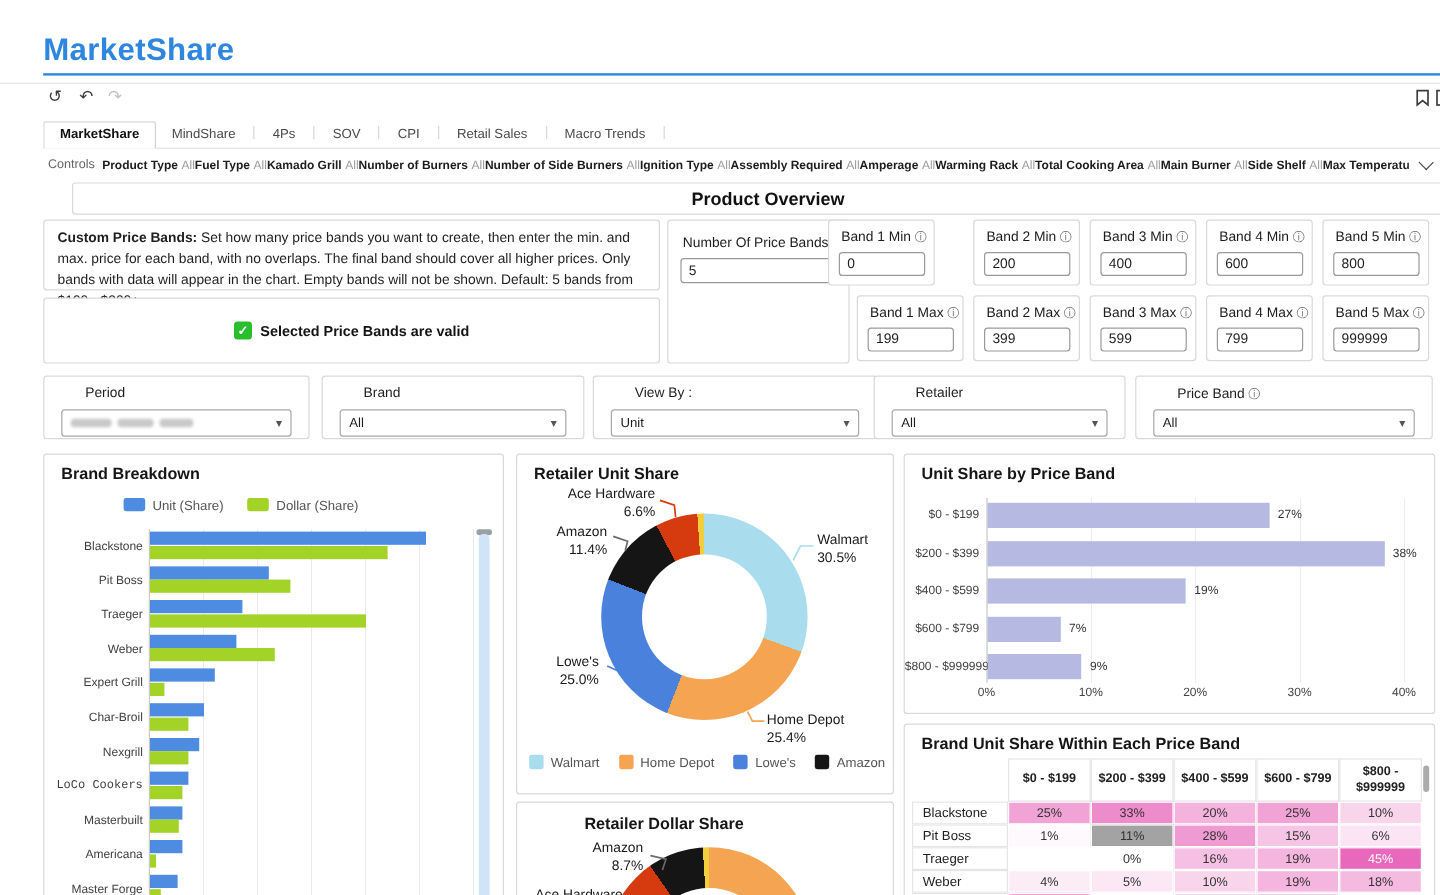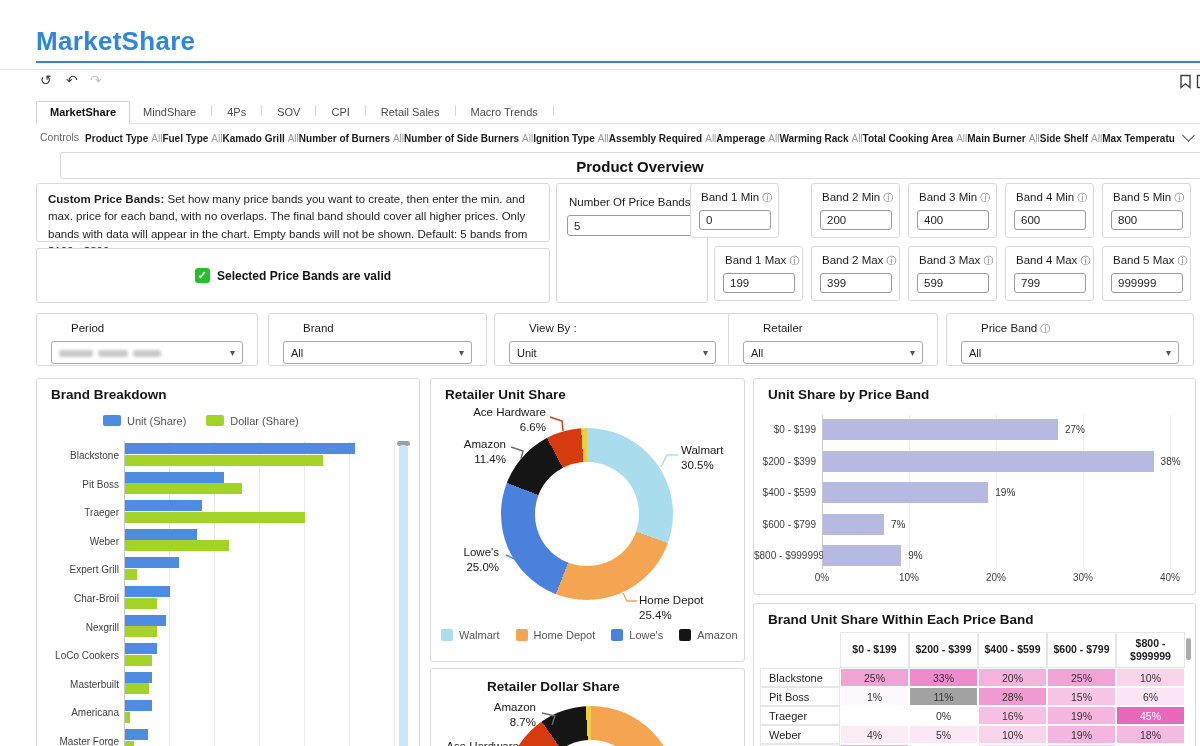--- a/index.html
+++ b/index.html
@@ -269,21 +269,21 @@
       <div class="bb-bar" style="left: 88px; top: 161.3px; width: 103.5px; background: rgb(163, 211, 38);"></div>
       <div class="bb-row-label" style="left: 2px; top: 185.4px;">Expert Grill</div>
       <div class="bb-bar" style="left: 88px; top: 178.4px; width: 54px; background: rgb(77, 140, 224);"></div>
       <div class="bb-bar" style="left: 88px; top: 189.9px; width: 11.7px; background: rgb(163, 211, 38);"></div>
       <div class="bb-row-label" style="left: 2px; top: 214px;">Char-Broil</div>
       <div class="bb-bar" style="left: 88px; top: 207px; width: 45px; background: rgb(77, 140, 224);"></div>
       <div class="bb-bar" style="left: 88px; top: 218.5px; width: 31.5px; background: rgb(163, 211, 38);"></div>
       <div class="bb-row-label" style="left: 2px; top: 242.6px;">Nexgrill</div>
       <div class="bb-bar" style="left: 88px; top: 235.6px; width: 40.5px; background: rgb(77, 140, 224);"></div>
       <div class="bb-bar" style="left: 88px; top: 247.1px; width: 31.5px; background: rgb(163, 211, 38);"></div>
-      <div class="bb-row-label" style="left: 2px; top: 271.2px;">LoCo Cookers</div>
+      <div class="bb-row-label" style="left: 2px; top: 271.2px; font-family: Liberation Mono, monospace;">LoCo Cookers</div>
       <div class="bb-bar" style="left: 88px; top: 264.2px; width: 31.5px; background: rgb(77, 140, 224);"></div>
       <div class="bb-bar" style="left: 88px; top: 275.7px; width: 27px; background: rgb(163, 211, 38);"></div>
       <div class="bb-row-label" style="left: 2px; top: 299.8px;">Masterbuilt</div>
       <div class="bb-bar" style="left: 88px; top: 292.8px; width: 27px; background: rgb(77, 140, 224);"></div>
       <div class="bb-bar" style="left: 88px; top: 304.3px; width: 24.3px; background: rgb(163, 211, 38);"></div>
       <div class="bb-row-label" style="left: 2px; top: 328.4px;">Americana</div>
       <div class="bb-bar" style="left: 88px; top: 321.4px; width: 27px; background: rgb(77, 140, 224);"></div>
       <div class="bb-bar" style="left: 88px; top: 332.9px; width: 4.5px; background: rgb(163, 211, 38);"></div>
       <div class="bb-row-label" style="left: 2px; top: 357px;">Master Forge</div>
       <div class="bb-bar" style="left: 88px; top: 350px; width: 22.5px; background: rgb(77, 140, 224);"></div>

